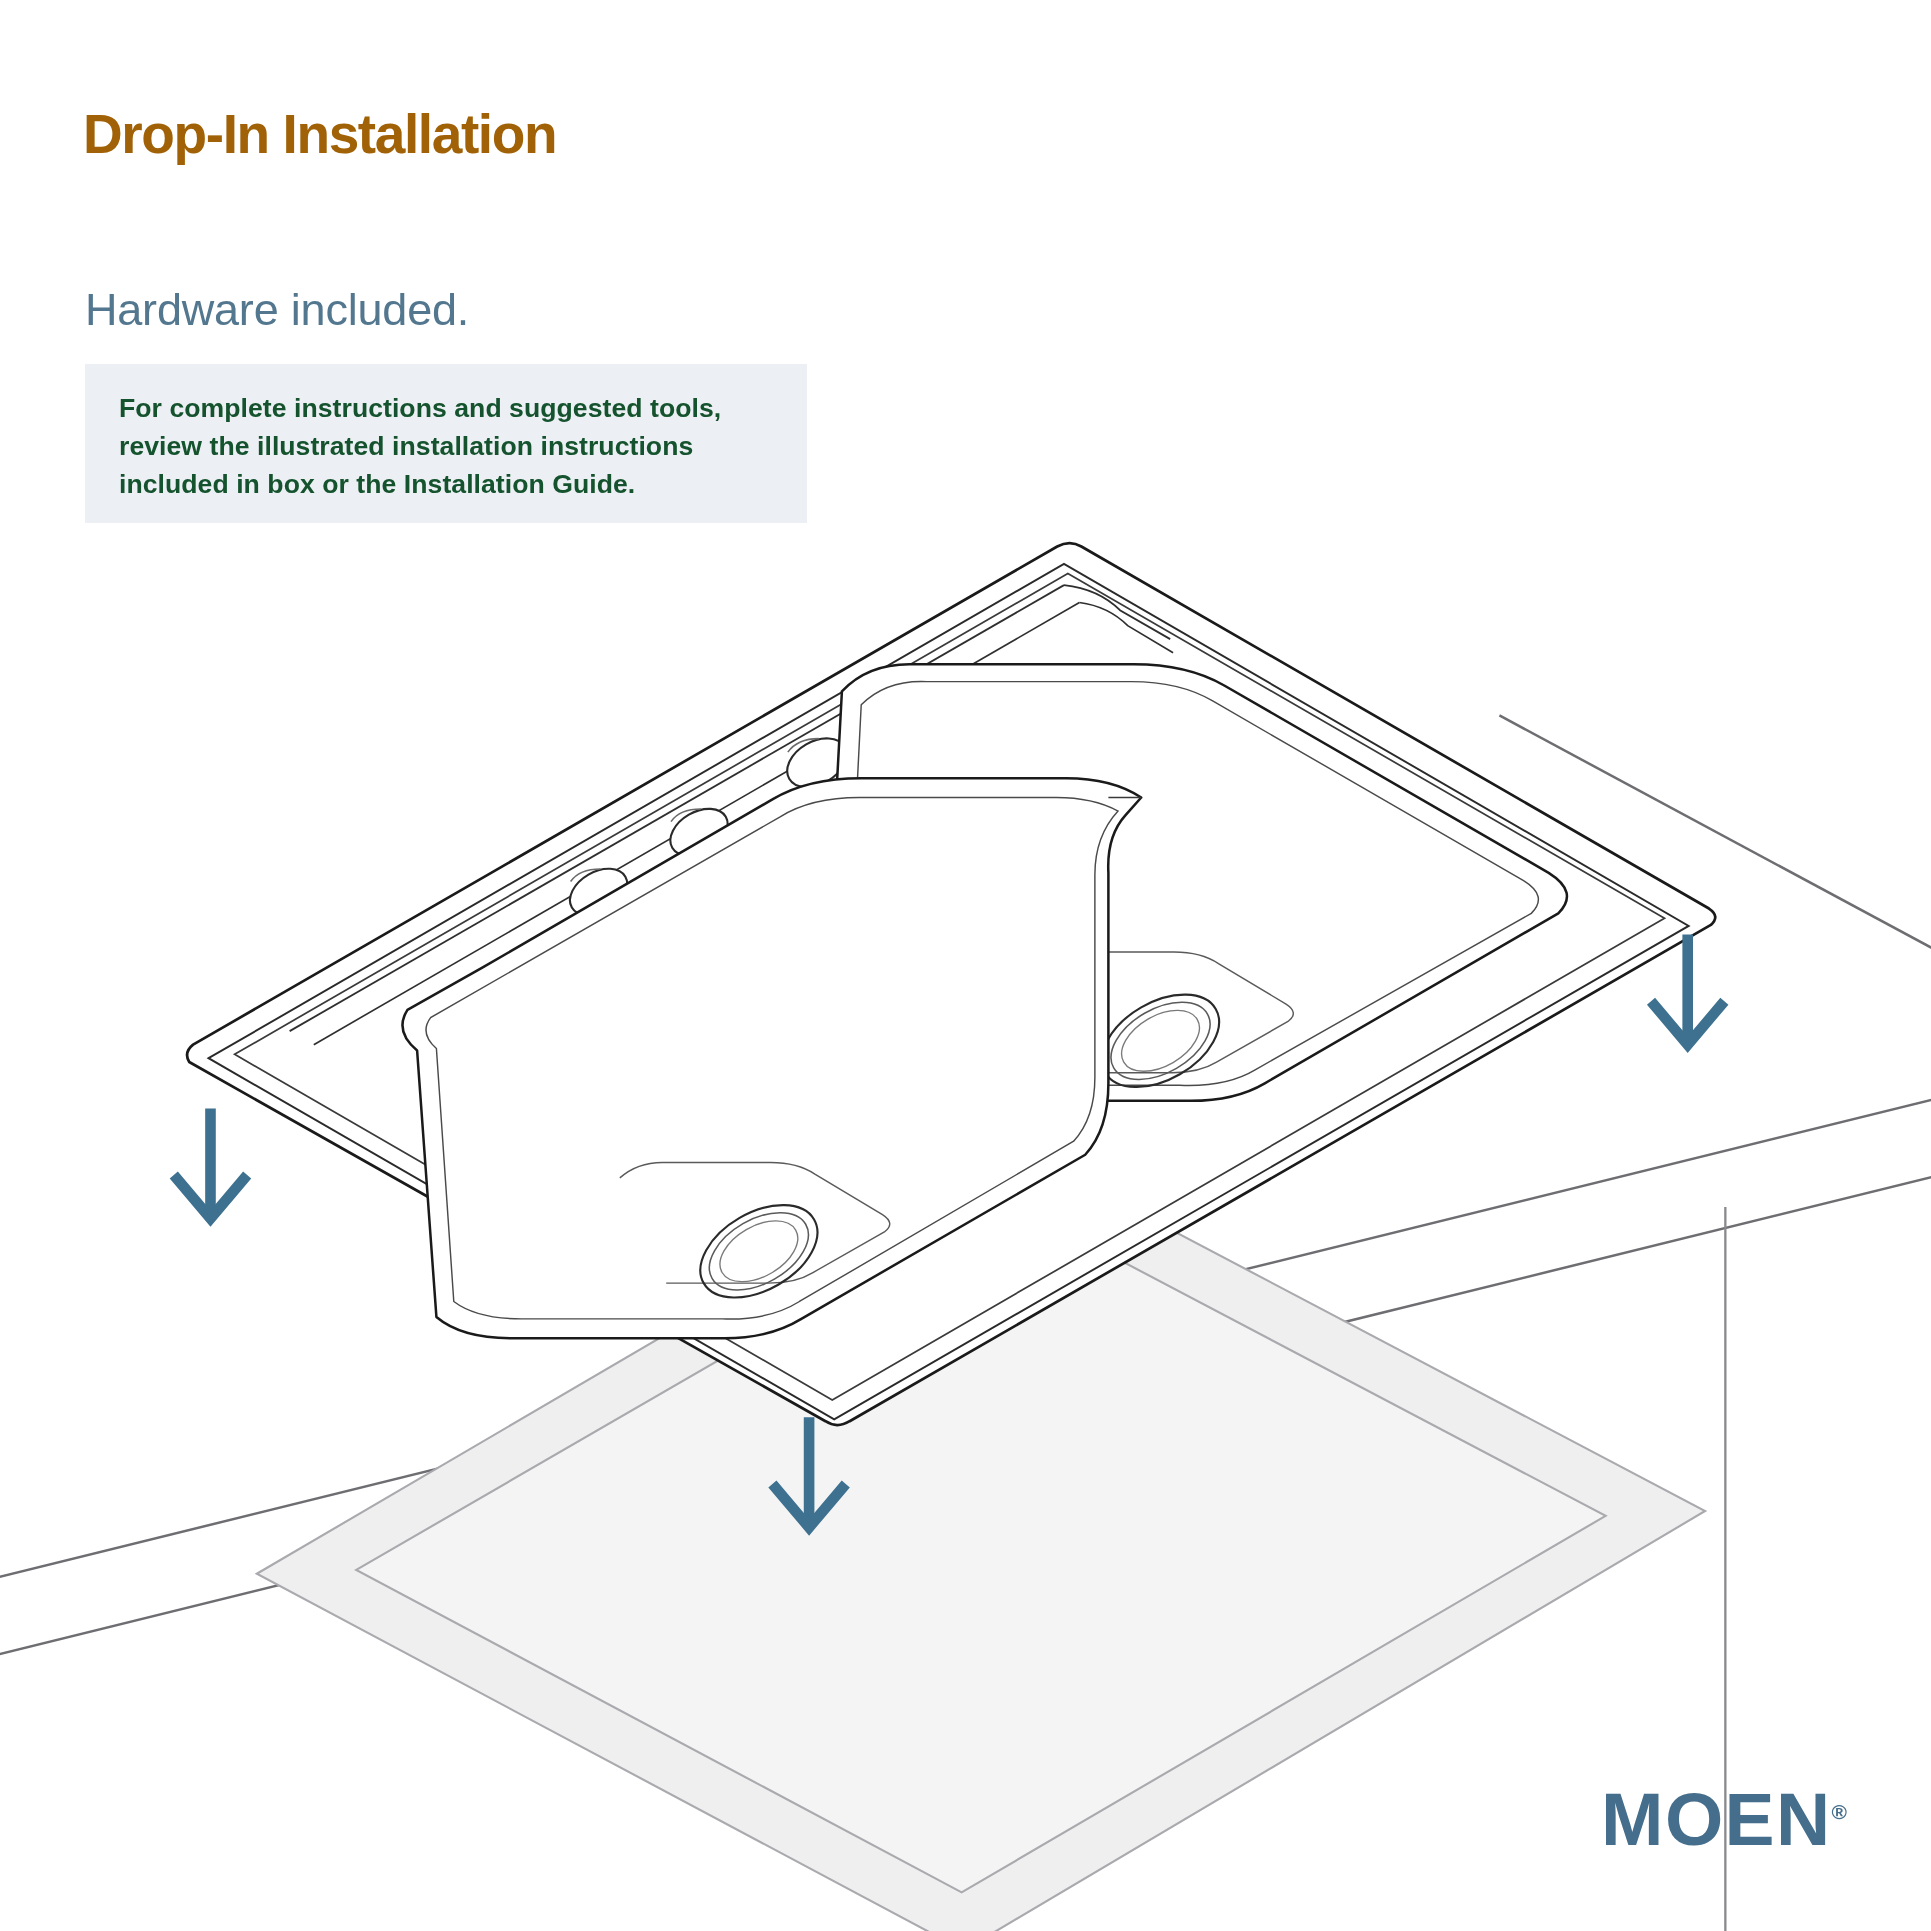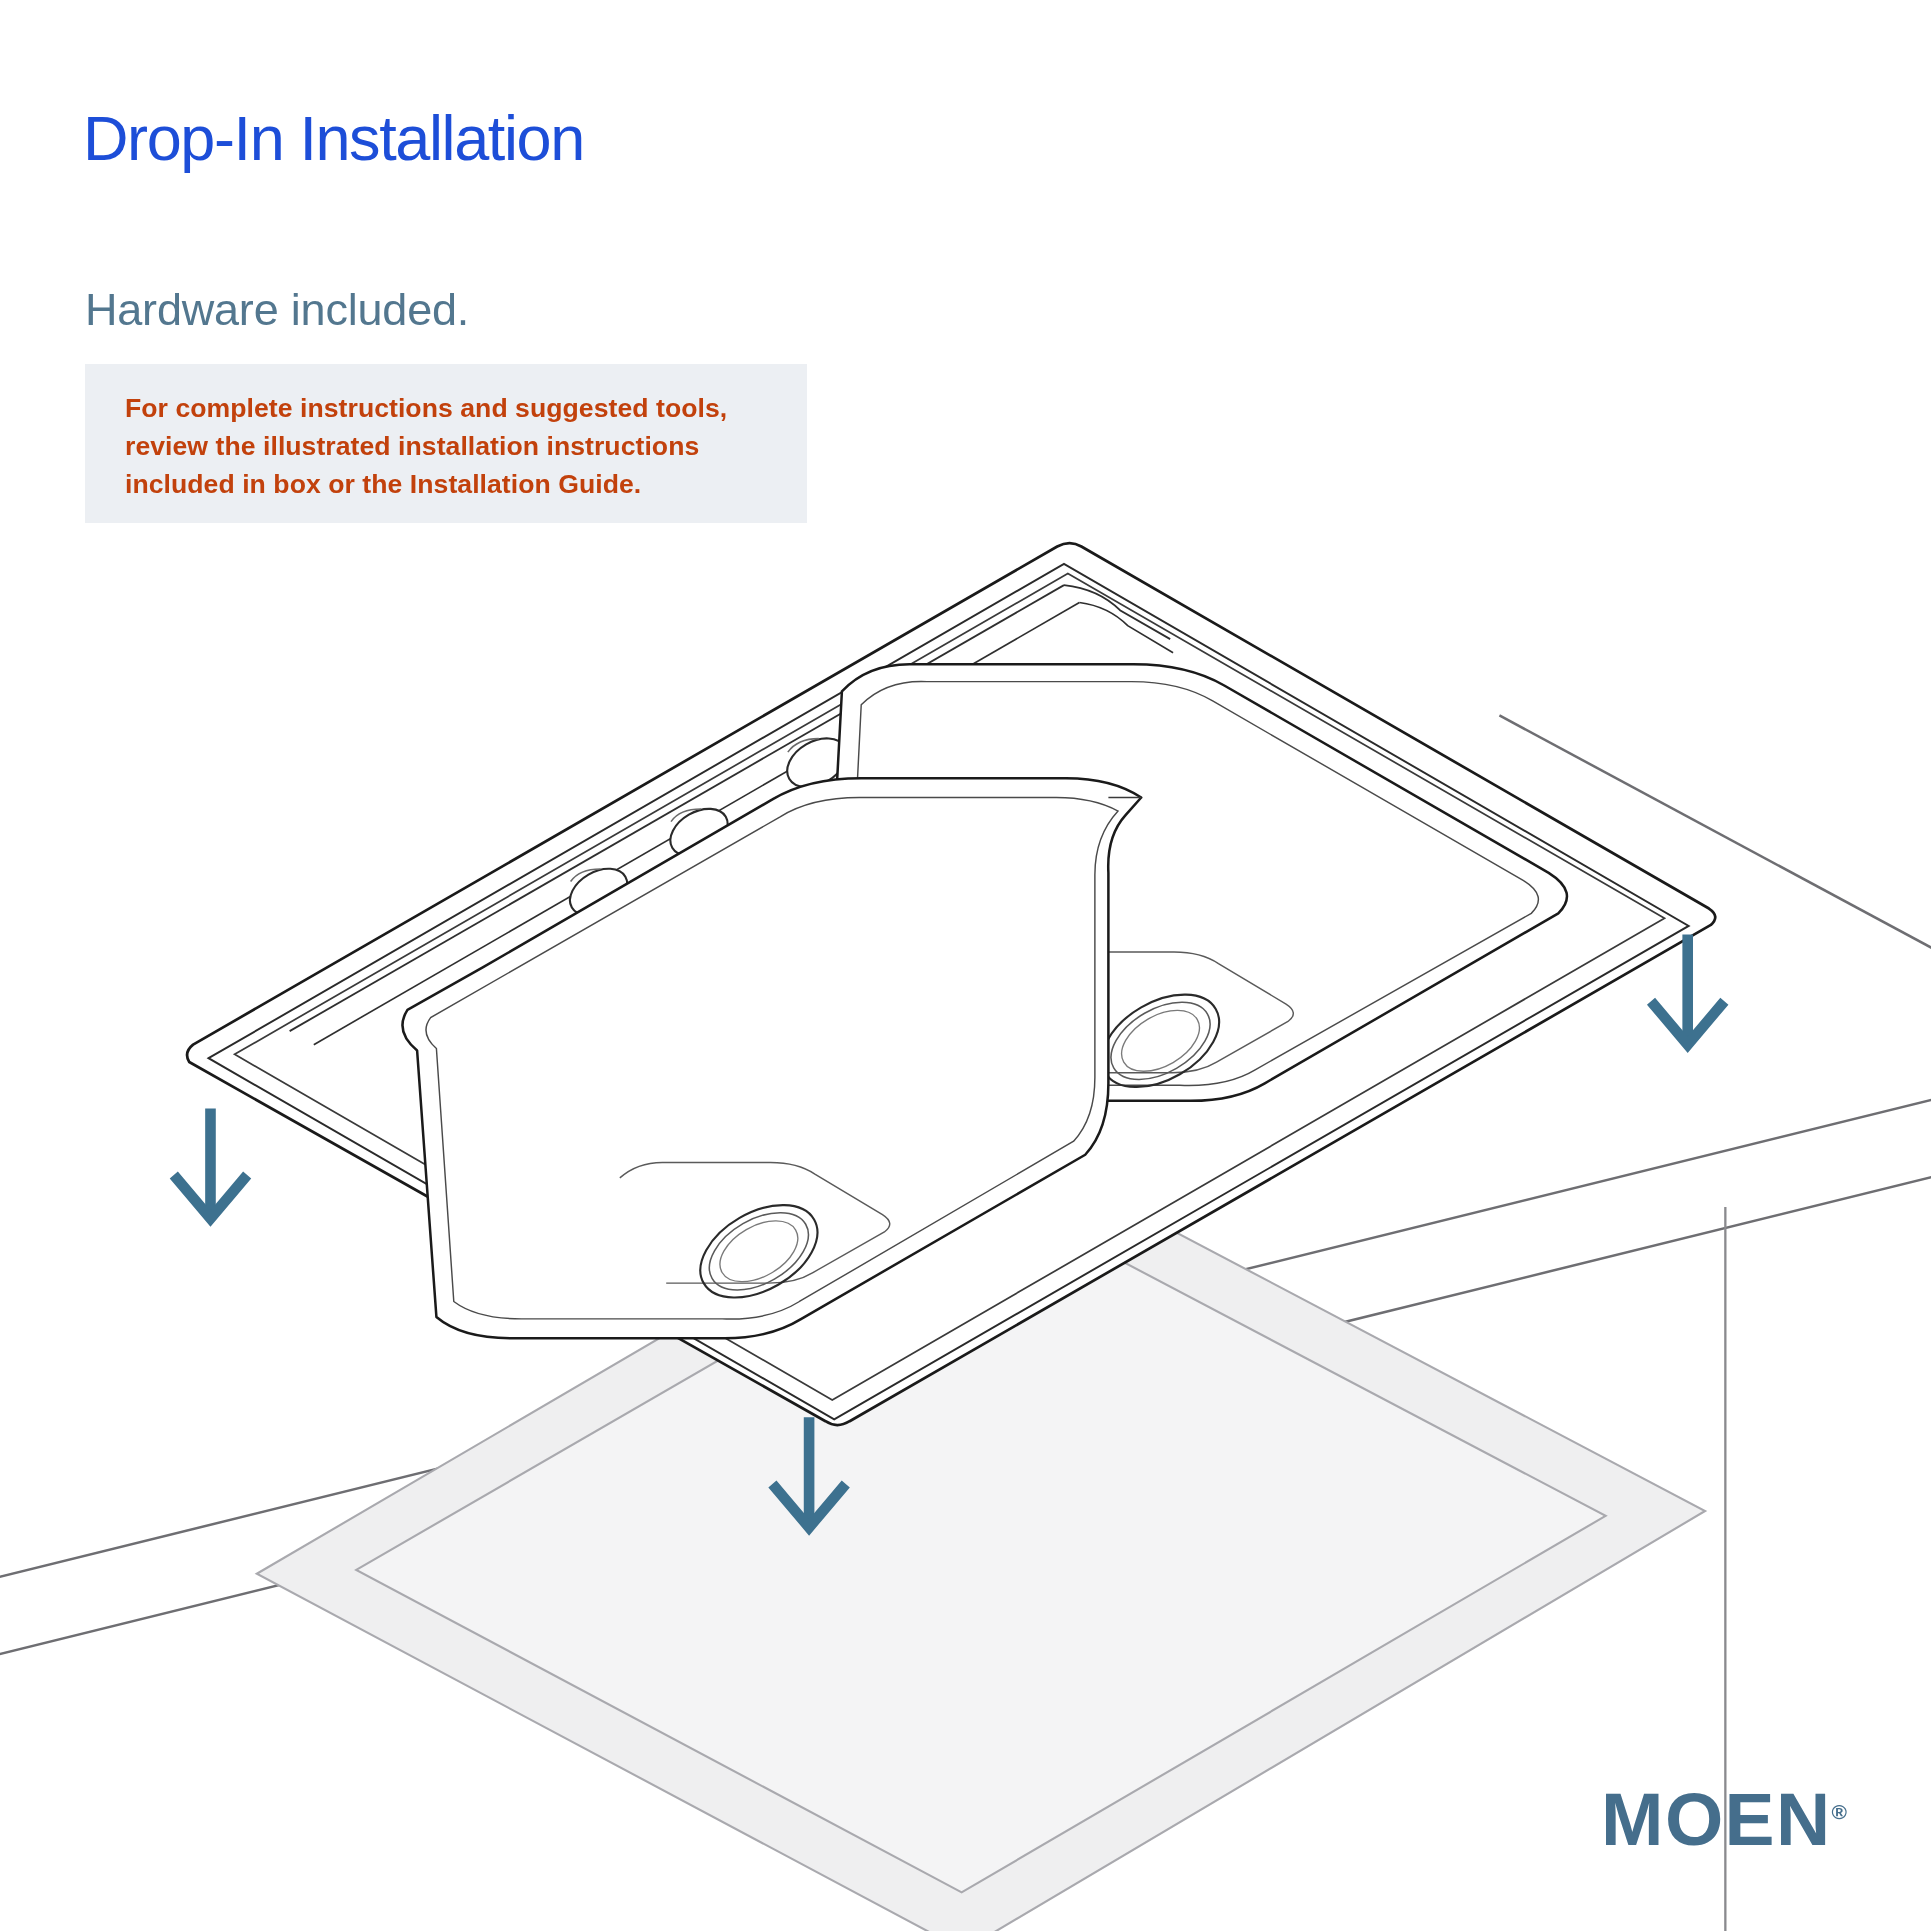--- a/index.html
+++ b/index.html
@@ -32,24 +32,24 @@
     width: 1931px;
     height: 1931px;
     pointer-events: none;
   }
   .text-layer > * { pointer-events: auto; }
 
   #page-title {
     position: absolute;
     left: 83px;
     top: 106px;
-    font-size: 63px;
-    font-weight: normal;
+    font-size: 55px;
+    font-weight: bold;
     letter-spacing: -1.4px;
-    color: #1d4ed8;
+    color: #a16207;
     white-space: nowrap;
     line-height: 1.02;
   }
   #page-subtitle {
     position: absolute;
     left: 85px;
     top: 253px;
     font-size: 45px;
     font-weight: normal;
     color: #53778F;
@@ -66,24 +66,23 @@
     background: #ECEFF3;
   }
   #info-box-text {
     position: absolute;
     left: 119px;
     top: 389px;
     width: 676px;
     font-size: 26.6px;
     font-weight: bold;
     line-height: 38px;
-    color: #c2410c;
+    color: #14532d;
     letter-spacing: 0.05px;
     white-space: pre-line;
-    margin-left: 6px;
   }
   #brand-logo {
     position: absolute;
     left: 1601px;
     top: 1782px;
     color: #456E8C;
     font-size: 75px;
     font-weight: bold;
     letter-spacing: 1.4px;
     line-height: 1;

